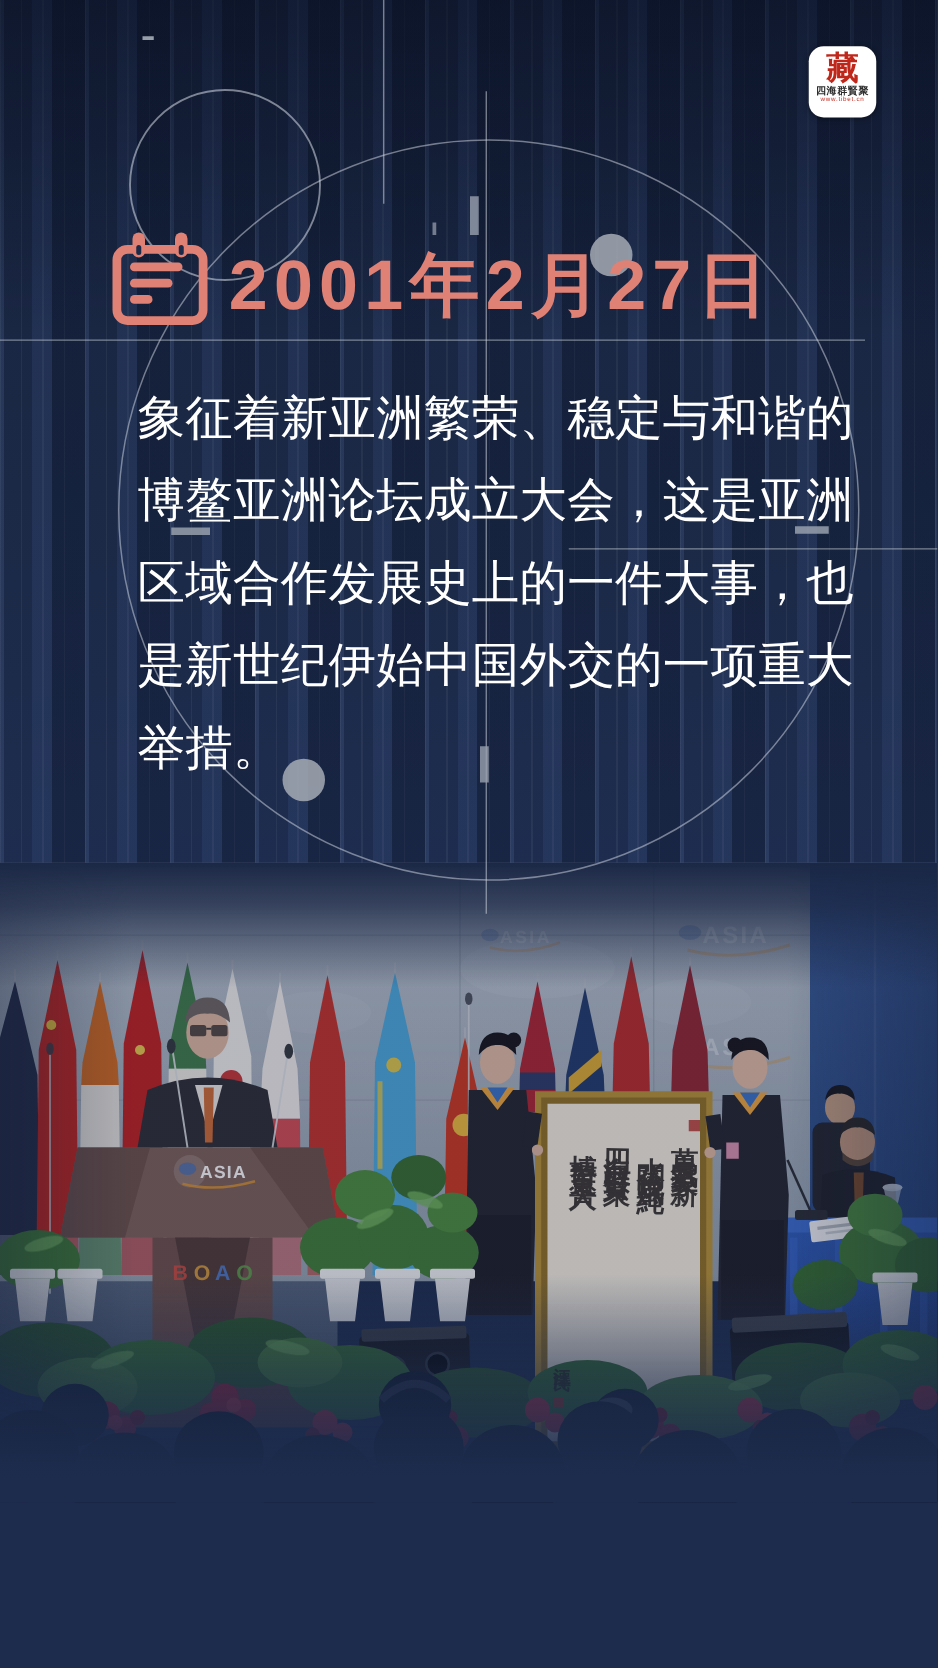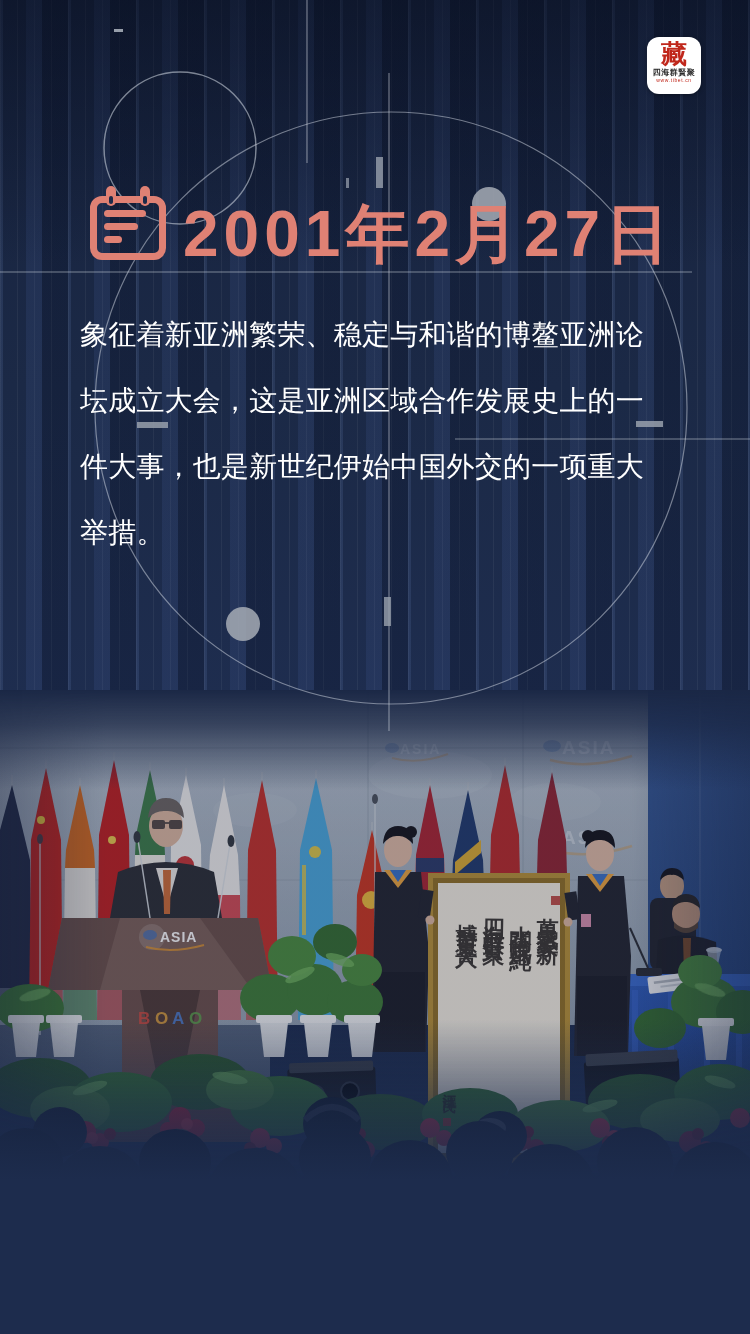--- a/index.html
+++ b/index.html
@@ -25,24 +25,24 @@
   .logo .url{color:#c0271b;font-size:5px;letter-spacing:.6px;line-height:7px;}
   
   .date-icon{position:absolute;left:90px;top:196px;width:62px;height:50px;z-index:7;
              border:7px solid #df8174;border-radius:12px;}
   .date-icon .ear{position:absolute;top:-17px;width:10px;height:20px;background:#df8174;border-radius:5px;}
   .date-icon .ear.e1{left:9px;} .date-icon .ear.e2{right:9px;}
   .date-icon .ear i{position:absolute;left:3px;bottom:2px;width:4px;height:8px;background:#1c2a49;border-radius:2px;}
   .date-icon .bar{position:absolute;left:7px;background:#df8174;height:7px;border-radius:3.5px;}
   .date-icon .b1{top:7px;width:42px;} .date-icon .b2{top:20px;width:34px;} .date-icon .b3{top:33px;width:18px;}
   .date-text{position:absolute;left:183px;top:191px;z-index:7;color:#df8174;
-             font-size:64px;font-weight:700;letter-spacing:5px;white-space:nowrap;}
-  
-  .para{position:absolute;left:80px;top:302px;width:576px;z-index:7;color:#fff;
-        font-size:28px;line-height:66px;letter-spacing:.2px;word-break:break-all;text-align:left;}
+             font-size:56px;font-weight:700;letter-spacing:5px;white-space:nowrap;}
+  
+  .para{position:absolute;left:110px;top:302px;width:576px;z-index:7;color:#fff;
+        font-size:38px;line-height:66px;letter-spacing:.2px;word-break:break-all;text-align:left;}
   
   .decor{position:absolute;left:0;top:0;z-index:5;pointer-events:none;}
   
   .photo{position:absolute;left:0;top:690px;width:750px;height:512px;z-index:1;overflow:hidden;}
   .photo svg{position:absolute;left:0;top:0;}
   .calli{position:absolute;z-index:2;writing-mode:vertical-rl;color:#241f1a;opacity:.88;
          font-size:22px;letter-spacing:6px;font-weight:600;transform:rotate(1deg);}
   .sig{position:absolute;z-index:2;writing-mode:vertical-rl;color:#2a241d;opacity:.85;
        font-size:14px;letter-spacing:3px;font-weight:600;}
   .seal{position:absolute;z-index:2;background:#b5312a;opacity:.85;}

